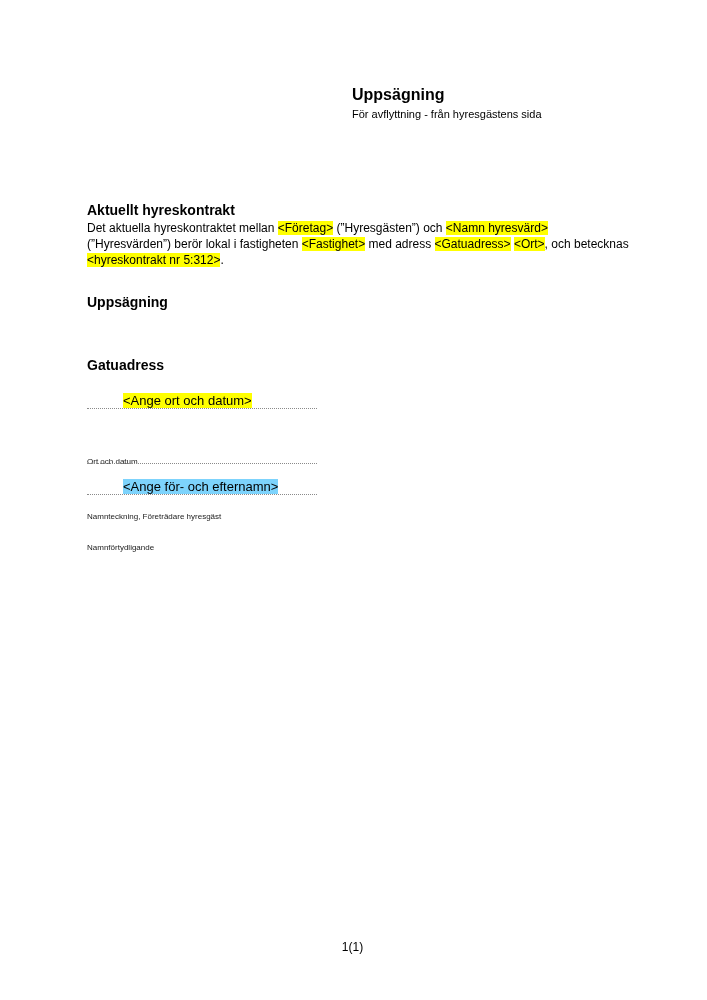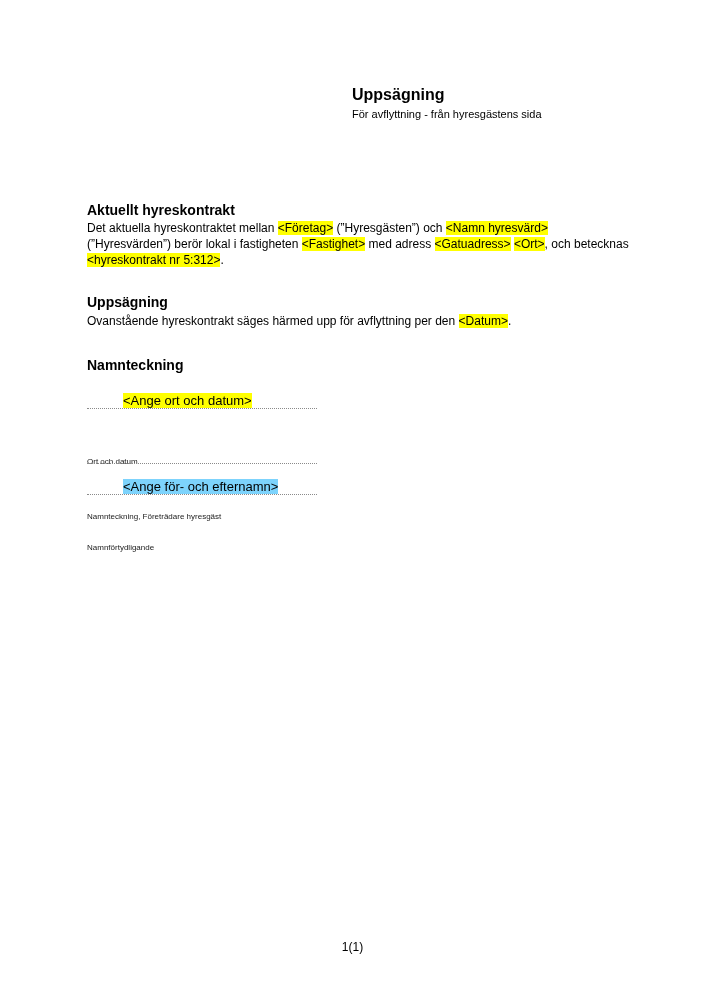--- a/index.html
+++ b/index.html
@@ -86,23 +86,22 @@
 
   <div class="doc-title">Uppsägning</div>
   <div class="doc-subtitle">För avflyttning - från hyresgästens sida</div>
 
   <div class="section-heading heading-contract">Aktuellt hyreskontrakt</div>
 
   <div class="para para-contract"><span>Det aktuella hyreskontraktet mellan </span><span class="hl" style="background: rgb(255, 255, 0);">&lt;Företag&gt;</span><span> (”Hyresgästen”) och </span><span class="hl" style="background: rgb(255, 255, 0);">&lt;Namn hyresvärd&gt;</span><br><span>(”Hyresvärden”) berör lokal i fastigheten </span><span class="hl" style="background: rgb(255, 255, 0);">&lt;Fastighet&gt;</span><span> med adress </span><span class="hl" style="background: rgb(255, 255, 0);">&lt;Gatuadress&gt;</span> <span class="hl" style="background: rgb(255, 255, 0);">&lt;Ort&gt;</span><span>, och betecknas</span><br><span class="hl" style="background: rgb(255, 255, 0);">&lt;hyreskontrakt nr 5:312&gt;</span><span>.</span></div>
 
   <div class="section-heading heading-termination">Uppsägning</div>
 
-  <div class="para para-termination"><span>Ovanstående hyreskontrakt säges härmed upp för avflyttning per den </span><span class="hl" style="background: rgb(255, 255, 0);">&lt;Datum&gt;</span><span>.</span></div>
 
-  <div class="section-heading heading-signature">Namnteckning</div>
+  <div class="section-heading heading-signature">Gatuadress</div>
 
   <div class="sig-placeholder sig-placeholder-date"><span class="hl" style="background: rgb(255, 255, 0);">&lt;Ange ort och datum&gt;</span></div>
   <div class="sig-line sig-line-date"></div>
   <div class="sig-label sig-label-date">Ort och datum</div>
 
   <div class="sig-line sig-line-signature"></div>
   <div class="sig-label sig-label-signature">Namnteckning, Företrädare hyresgäst</div>
 
   <div class="sig-placeholder sig-placeholder-name"><span class="hl" style="background: #7dd3fc;">&lt;Ange för- och efternamn&gt;</span></div>
   <div class="sig-line sig-line-name"></div>

